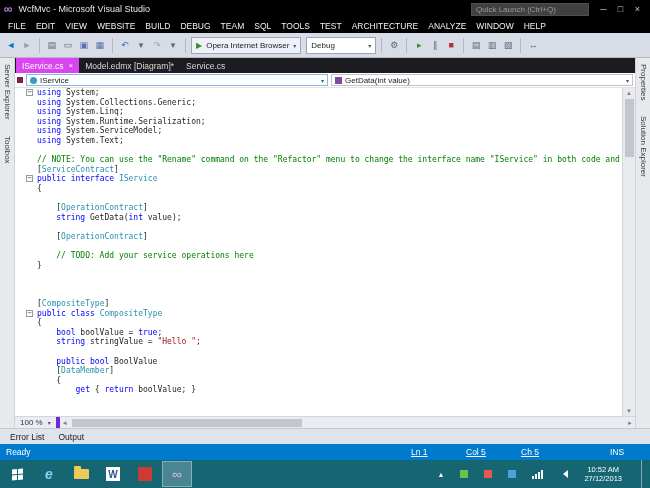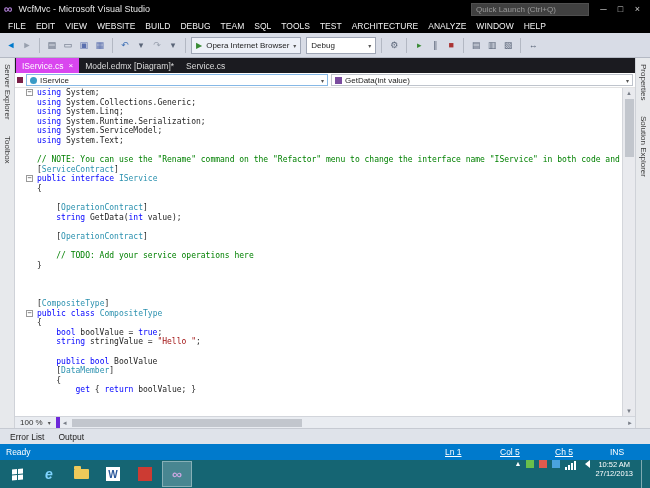--- a/index.html
+++ b/index.html
@@ -69,35 +69,35 @@
   .hs-arrow { position:absolute; top:0; font-size:6px; color:#787d87; line-height:12px; }
   .hs-left { left:2px; } .hs-right { right:2px; }
 
   
   .bottom-tabs { height:16px; background:#dfe3ea; border-top:1px solid #c6cad2; display:flex; align-items:center; font-size:8.5px; color:#222; padding-left:3px; }
   .btab { padding:0 7px; height:100%; display:flex; align-items:center; cursor:default; }
 
   .statusbar { height:16px; background:#007acc; color:#fff; display:flex; align-items:center; font-size:8.5px; padding:0 6px; }
   .sb-right { margin-left:auto; display:flex; align-items:center; }
   .sb-item { width:55px;text-decoration:underline; }
-  .sb-ins { width:34px; }
+  .sb-ins { width:34px;margin-left:34px; }
 
   
   .taskbar { height:28px; background:#156573; display:flex; align-items:center; padding:0 2px; gap:2px; }
   .tb-app { width:30px; height:26px; display:flex; align-items:center; justify-content:center; }
   .tb-app.active { background:rgba(255,255,255,.22); border:1px solid rgba(255,255,255,.35); }
   .win-logo { display:grid; grid-template-columns:5px 5px; grid-template-rows:5px 5px; gap:1px; transform:skewY(-4deg); }
   .win-logo i { background:#fff; }
   .ie-e { color:#7fd4ff; font-size:14px; font-style:italic; font-weight:bold; line-height:14px; }
   .folder { width:15px; height:10px; background:#eec95a; border-radius:1px; position:relative; }
   .folder:before { content:""; position:absolute; top:-3px; left:0; width:7px; height:3px; background:#eec95a; border-radius:1px 1px 0 0; }
   .word-box { width:14px; height:14px; background:#fff; color:#2b579a; font-weight:bold; font-size:10px; display:flex; align-items:center; justify-content:center; }
   .red-box { width:14px; height:14px; background:#cc3b33; }
   .vs-inf { color:#c9a7e0; font-size:14px; font-weight:bold; line-height:14px; }
-  .tray { margin-left:auto; display:flex; align-items:flex-start; gap:5px; color:#fff; padding-right:2px; }
+  .tray { margin-left:auto; display:flex; align-items:center; gap:16px; color:#fff; padding-right:2px; }
   .tray-arrow { font-size:7px; color:#fff; }
   .tray-sq { width:8px; height:8px; display:inline-block; }
   .net-bars { display:flex; align-items:flex-end; gap:1px; height:10px; }
   .net-bars i { width:2px; background:#fff; display:block; }
   .nb1{height:3px}.nb2{height:5px}.nb3{height:7px}.nb4{height:9px}
   .spk { width:0; height:0; border:4px solid transparent; border-right:5px solid #fff; }
   .clock { font-size:7.5px; line-height:9px; text-align:center; }
   .show-desktop { width:5px; height:28px; border-left:1px solid rgba(255,255,255,.45); margin-left:3px; }
 </style>
 </head>

